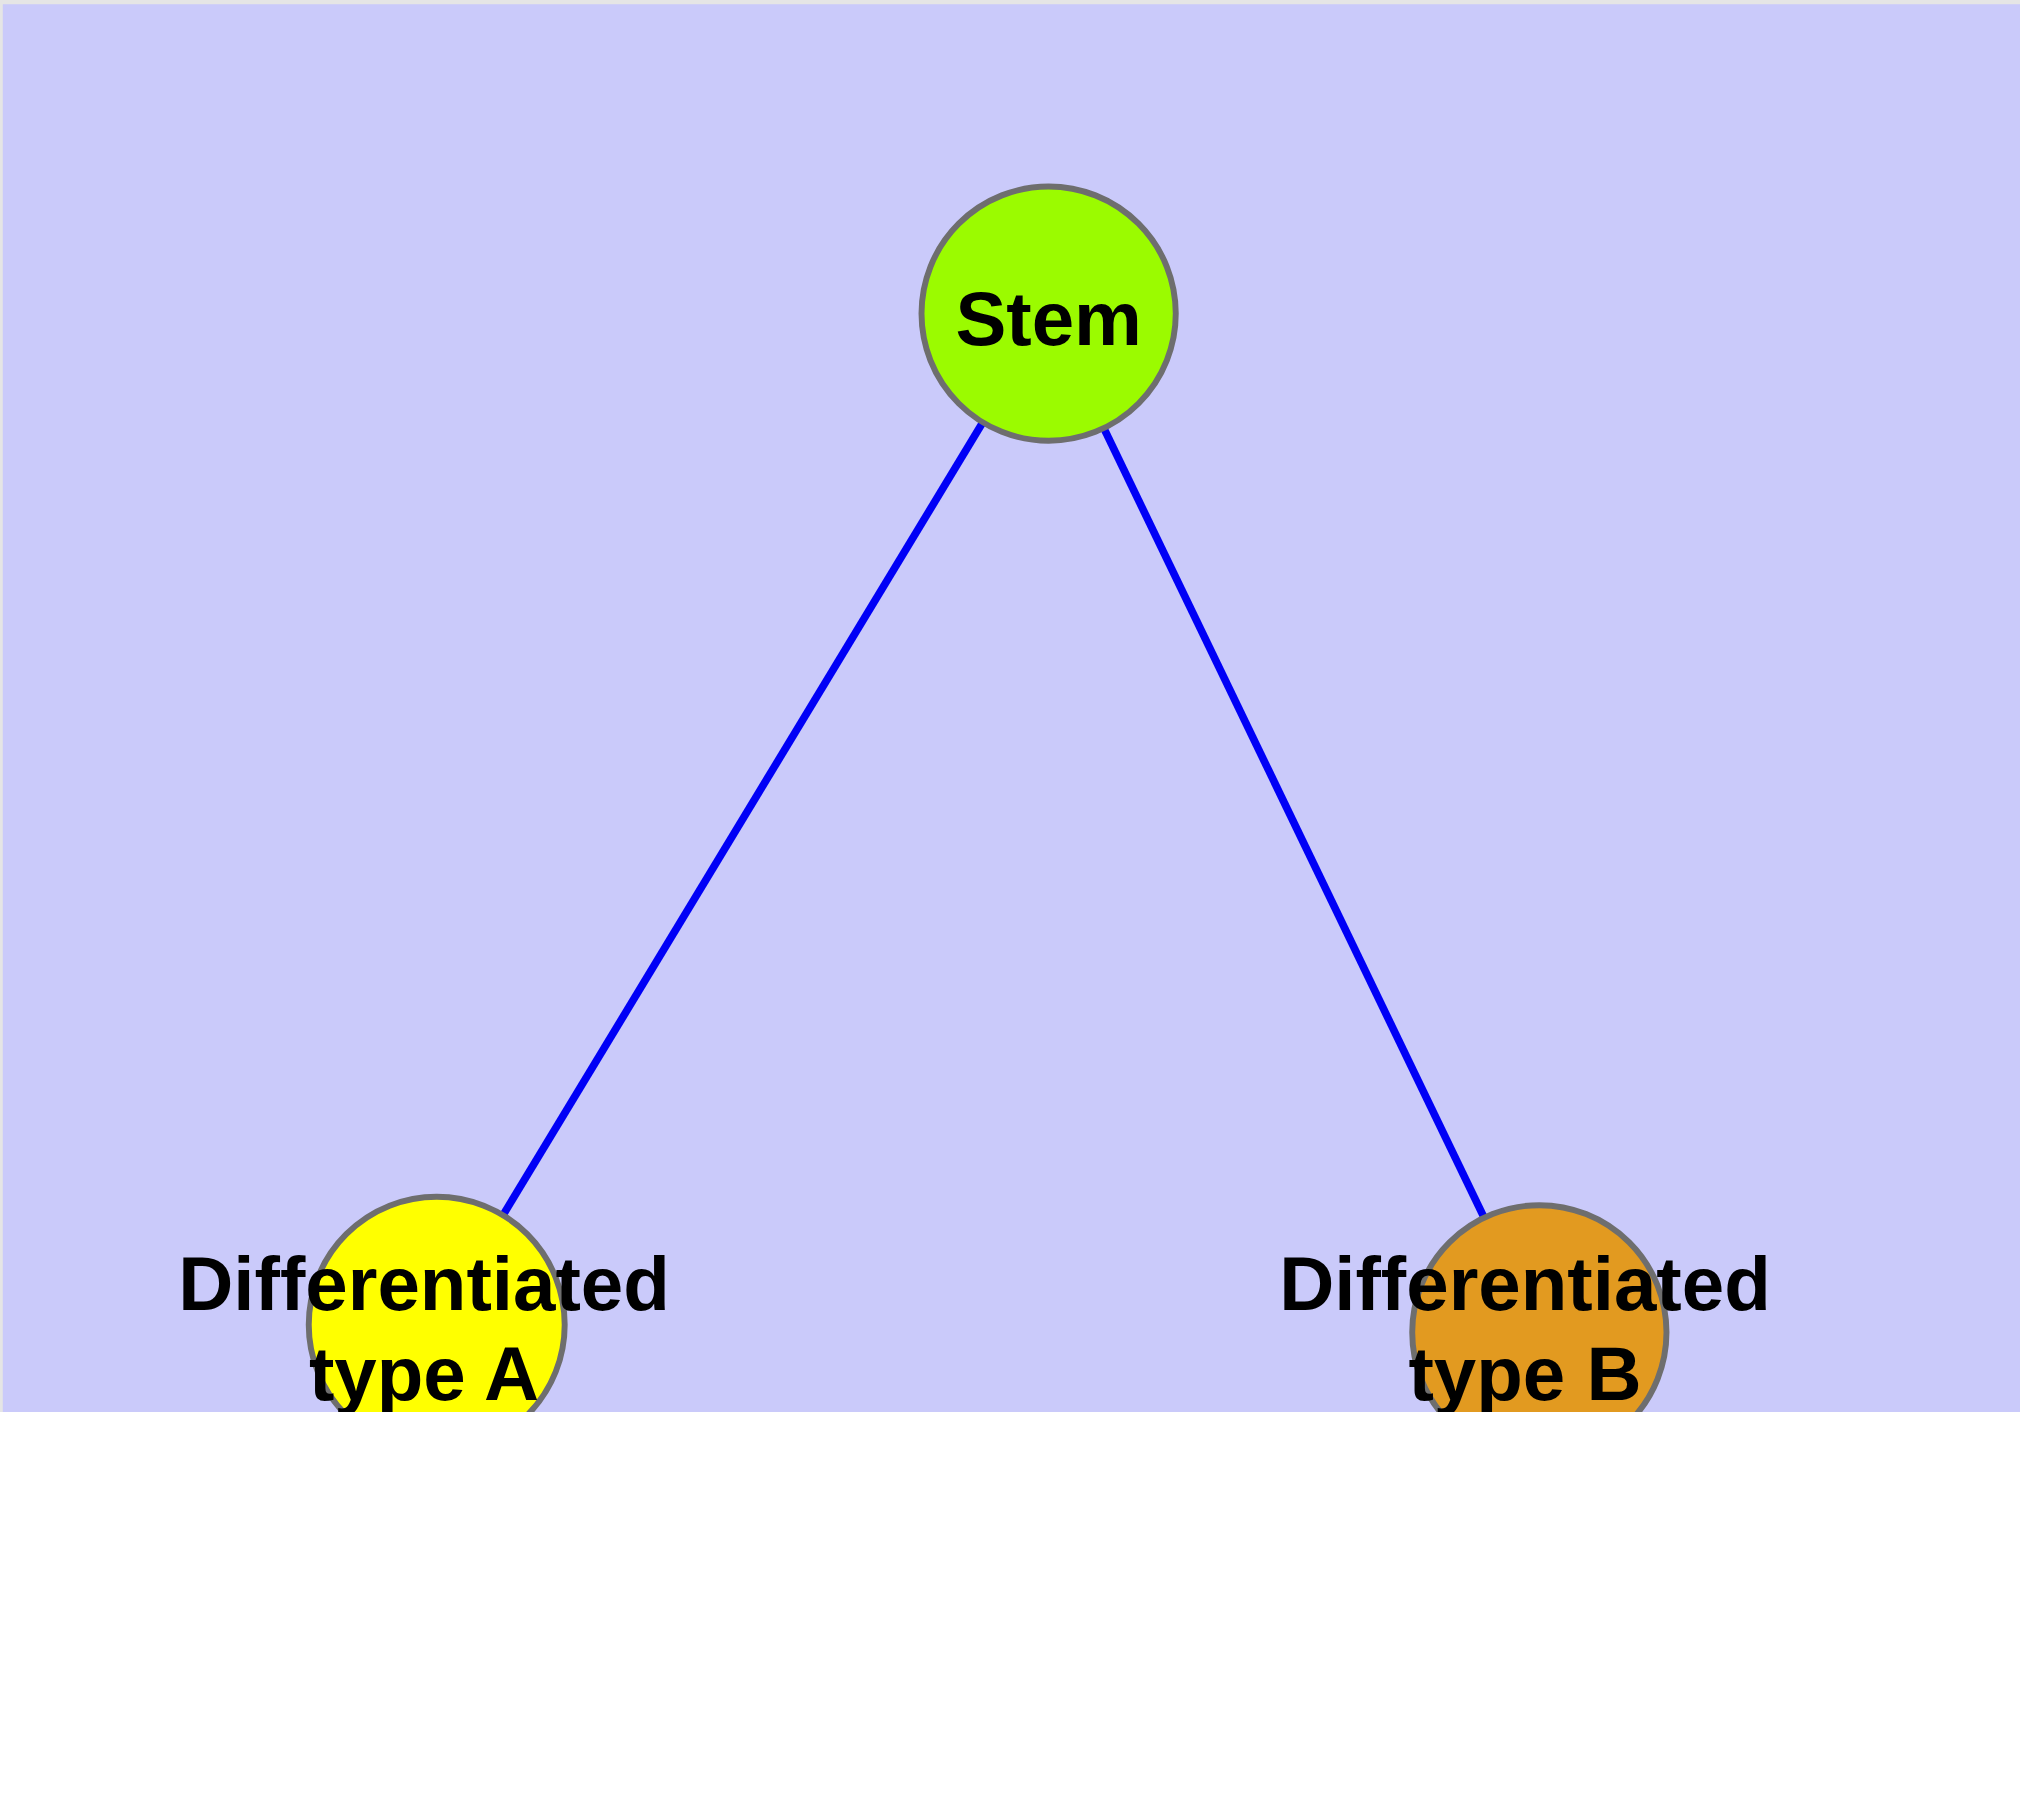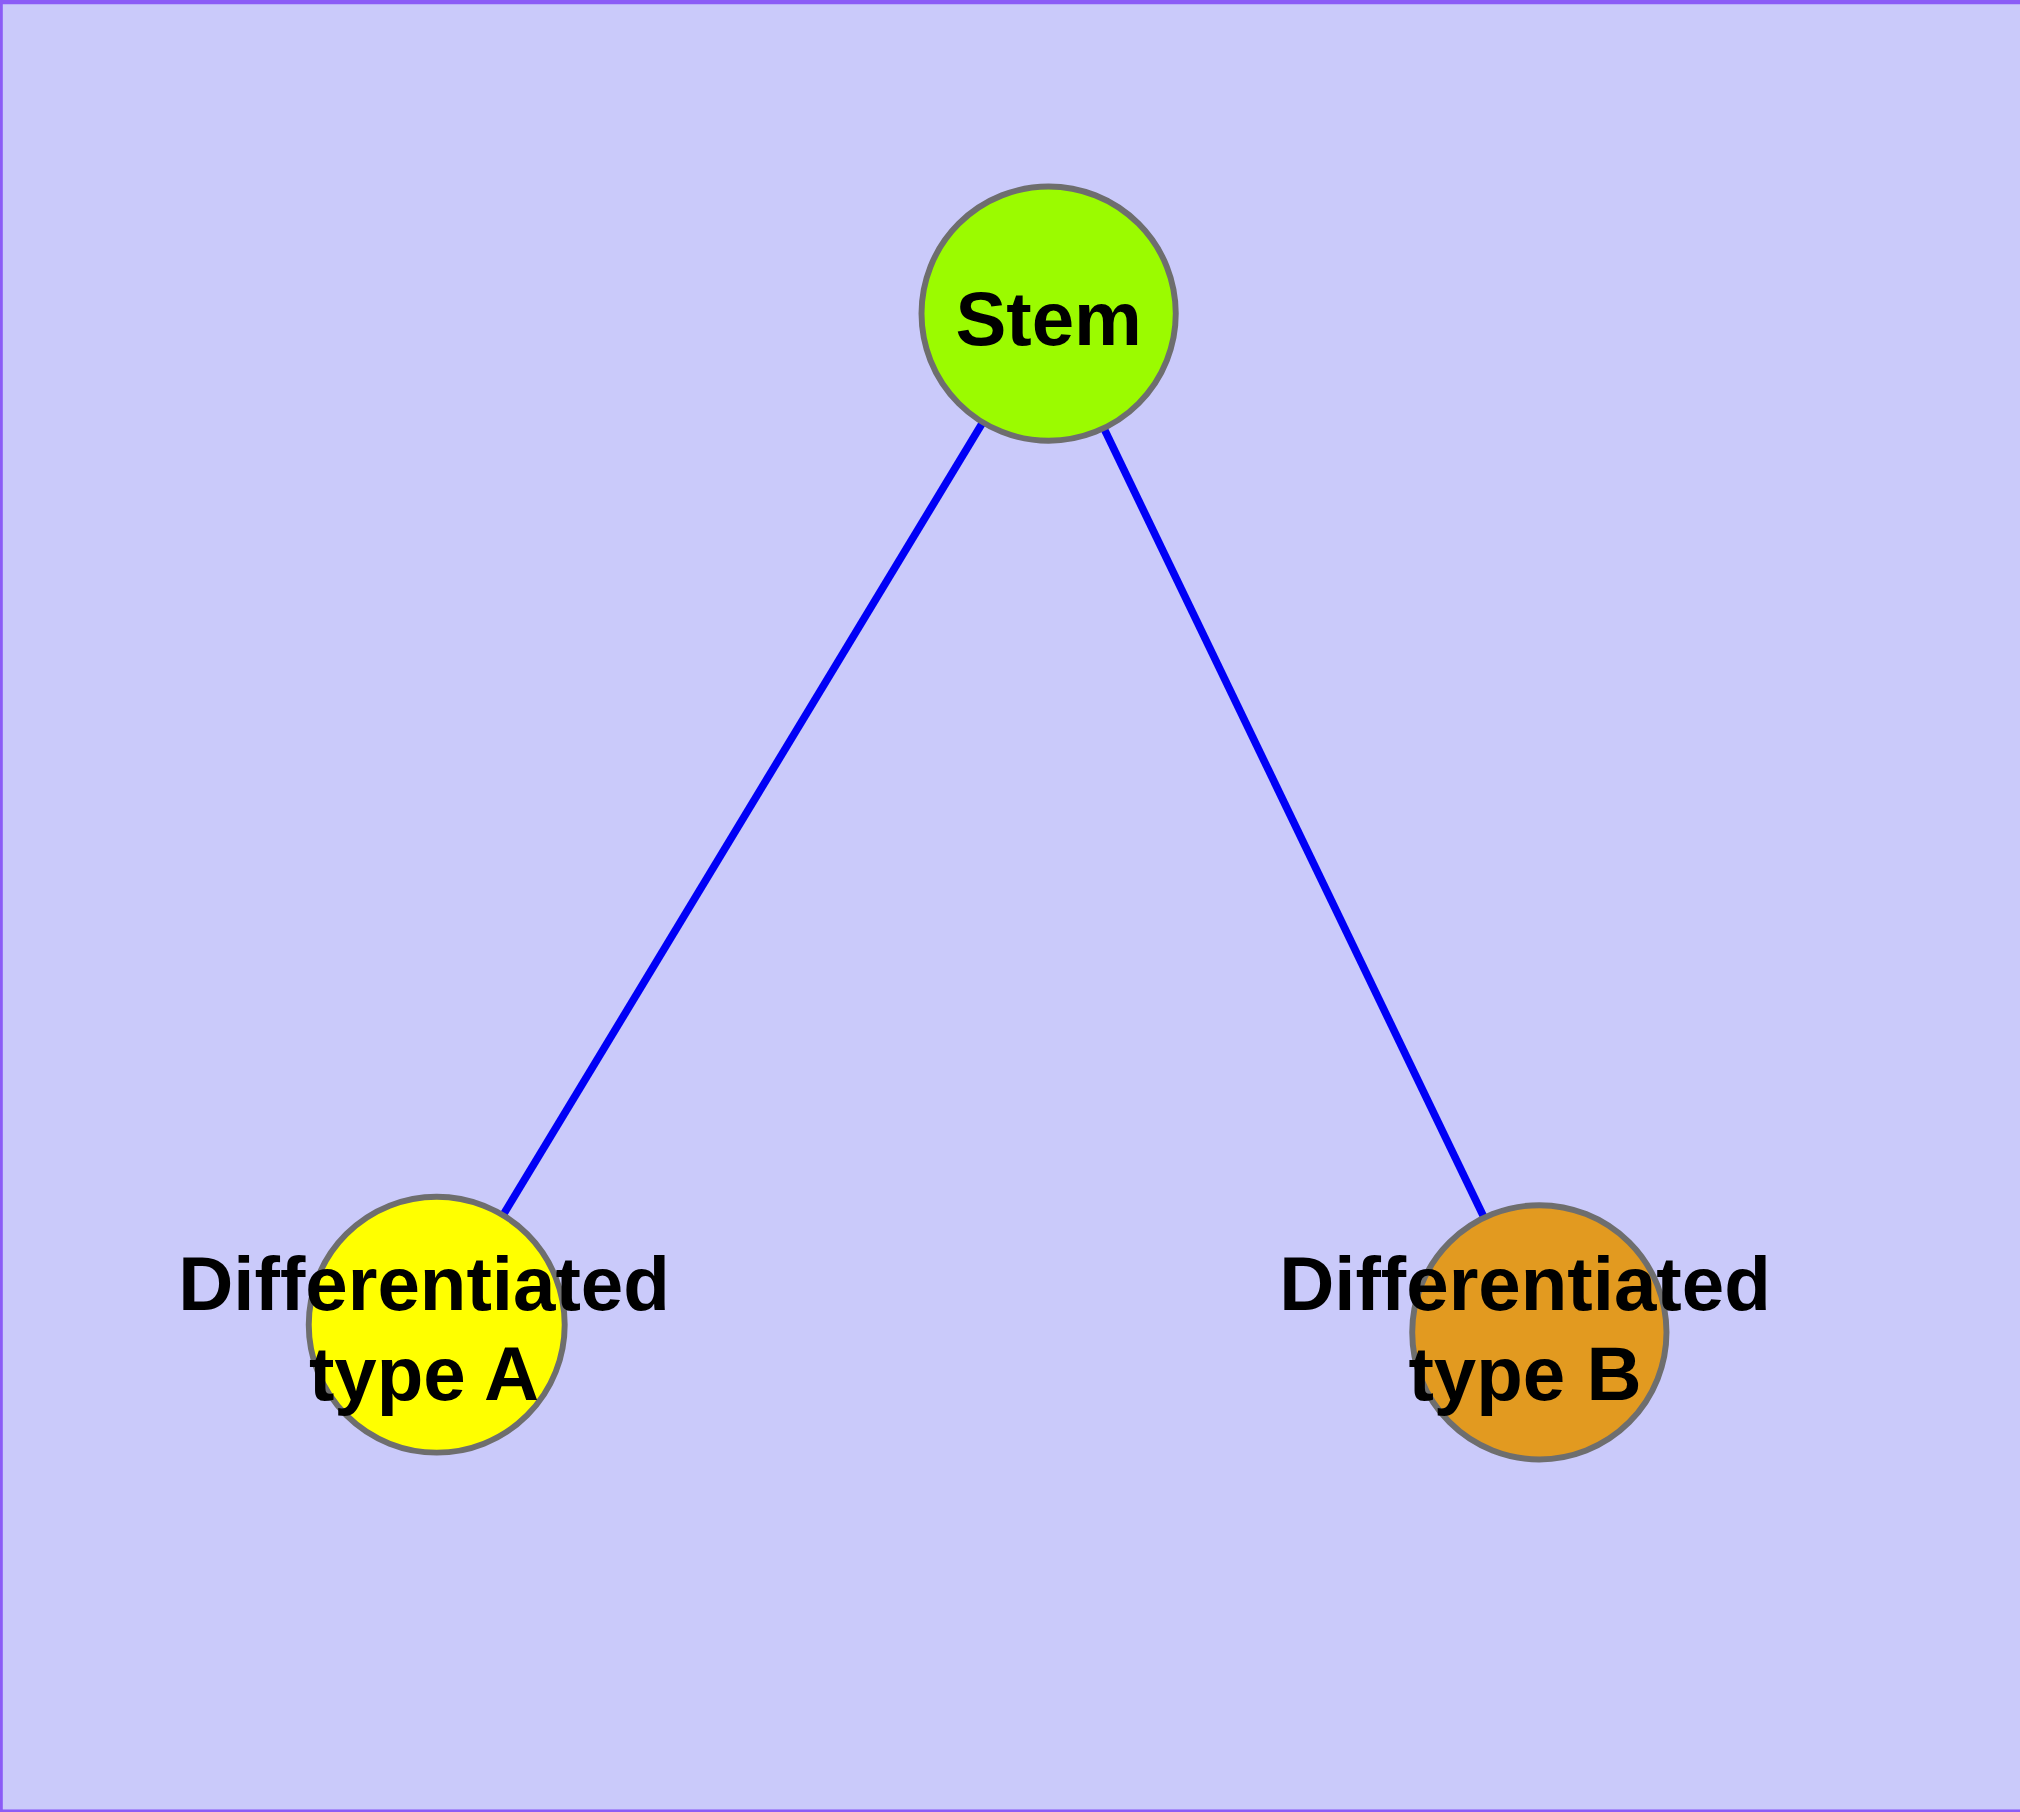--- a/index.html
+++ b/index.html
@@ -4,22 +4,22 @@
 <style>
   html, body {
     margin: 0;
     padding: 0;
     background: #ffffff;
     font-family: "Liberation Sans", sans-serif;
   }
   #page {
     position: relative;
     width: 2021px;
-    height: 1812px;
-    background: #8b5cf6;
+    height: 1412px;
+    background: #e5e5e5;
     overflow: hidden;
   }
   #graph-svg {
     position: absolute;
     left: 0;
     top: 0;
     width: 2021px;
     height: 1812px;
     display: block;
   }

